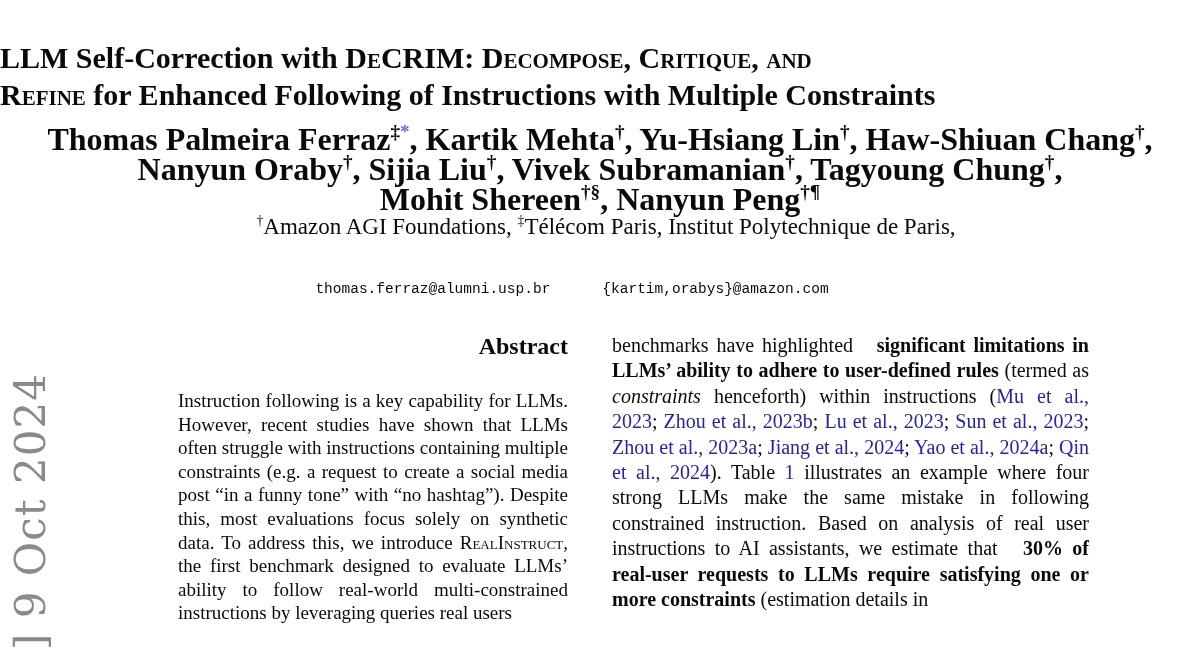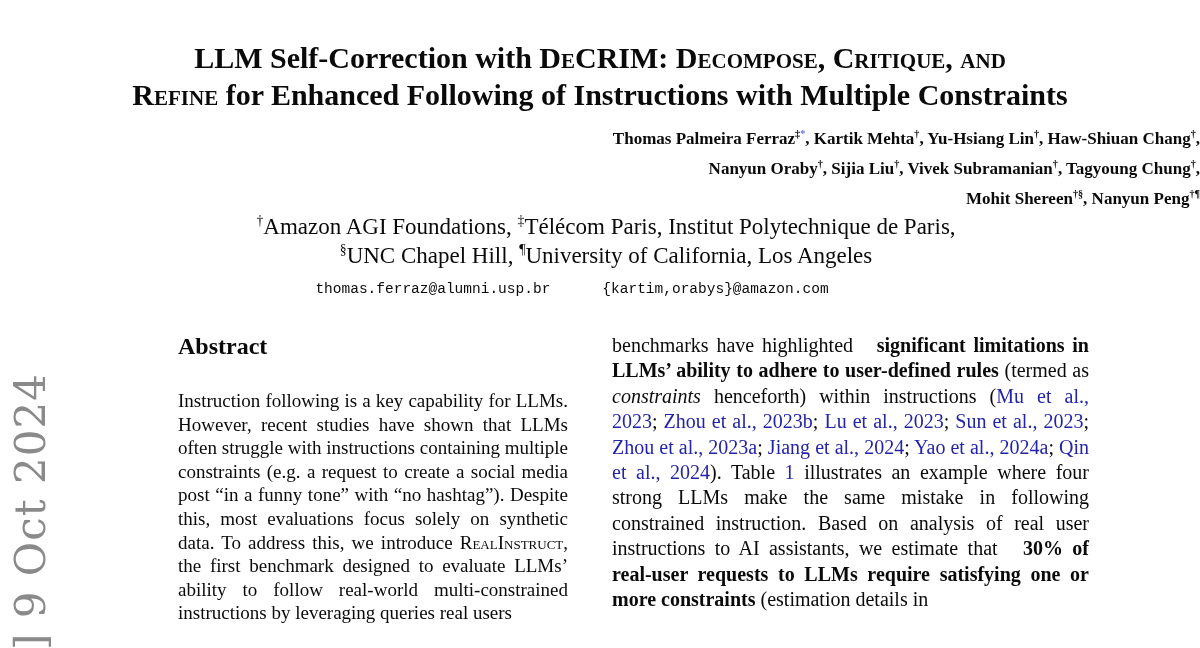--- a/index.html
+++ b/index.html
@@ -22,32 +22,31 @@
     font-family: "DejaVu Serif", serif;
     font-size: 42px;
     color: var(--watermark, #8a8a8a);
     letter-spacing: 1px;
     white-space: nowrap;
   }
   .title {
     position: absolute;
     left: 0; right: 0;
     top: 39px;
-    text-align: center;
     font-weight: bold;
     font-size: 30px;
     line-height: 37px;
   }
   .authors {
     position: absolute;
     left: 0; right: 0;
     top: 124px;
-    text-align: right;
+    text-align: center;
     font-weight: bold;
-    font-size: 17px;
+    font-size: 32px;
     line-height: 30px;
   }
   .affils {
     position: absolute;
     left: 0; right: 0;
     top: 212px;
     text-align: center;
     font-size: 23px;
     line-height: 29px;
     margin-left: 12px;
@@ -63,21 +62,21 @@
     font-family: "Liberation Mono", monospace;
     font-size: 14.5px;
   }
   .left-col {
     position: absolute;
     left: 178px;
     top: 332px;
     width: 390px;
   }
   .abstract-heading {
-    text-align: left;
+    text-align: right;
     font-weight: bold;
     font-size: 24px;
     line-height: 28px;
   }
   .abstract-body {
     margin-top: 29px;
     text-align: justify;
     font-size: 19px;
     line-height: 23.6px;
   }
@@ -110,21 +109,20 @@
   </div>
 
   <div class="authors">
     <div><span class="seg-normal">Thomas Palmeira Ferraz</span><span class="seg-sup">‡</span><span class="seg-supstar">*</span><span class="seg-normal">, Kartik Mehta</span><span class="seg-sup">†</span><span class="seg-normal">, Yu-Hsiang Lin</span><span class="seg-sup">†</span><span class="seg-normal">, Haw-Shiuan Chang</span><span class="seg-sup">†</span><span class="seg-normal">,</span></div>
     <div><span class="seg-normal">Nanyun Oraby</span><span class="seg-sup">†</span><span class="seg-normal">, Sijia Liu</span><span class="seg-sup">†</span><span class="seg-normal">, Vivek Subramanian</span><span class="seg-sup">†</span><span class="seg-normal">, Tagyoung Chung</span><span class="seg-sup">†</span><span class="seg-normal">,</span></div>
     <div><span class="seg-normal">Mohit Shereen</span><span class="seg-sup">†§</span><span class="seg-normal">, Nanyun Peng</span><span class="seg-sup">†¶</span></div>
   </div>
 
   <div class="affils">
     <div><span class="seg-sup">†</span><span class="seg-normal">Amazon AGI Foundations, </span><span class="seg-sup">‡</span><span class="seg-normal">Télécom Paris, Institut Polytechnique de Paris,</span></div>
-    <div><span class="seg-sup">§</span><span class="seg-normal">UNC Chapel Hill, </span><span class="seg-sup">¶</span><span class="seg-normal">University of California, Los Angeles</span></div>
   </div>
 
   <div class="emails">
     <span>thomas.ferraz@alumni.usp.br</span>
     <span>{kartim,orabys}@amazon.com</span>
   </div>
 
   <div class="left-col">
     <div class="abstract-heading">Abstract</div>
     <div class="abstract-body"><span class="seg-normal">Instruction following is a key capability for LLMs. However, recent studies have shown that LLMs often struggle with instructions containing multiple constraints (e.g. a request to create a social media post “in a funny tone” with “no hashtag”). Despite this, most evaluations focus solely on synthetic data. To address this, we introduce </span><span class="seg-sc">RealInstruct</span><span class="seg-normal">, the first benchmark designed to evaluate LLMs’ ability to follow real-world multi-constrained instructions by leveraging queries real users</span></div>

